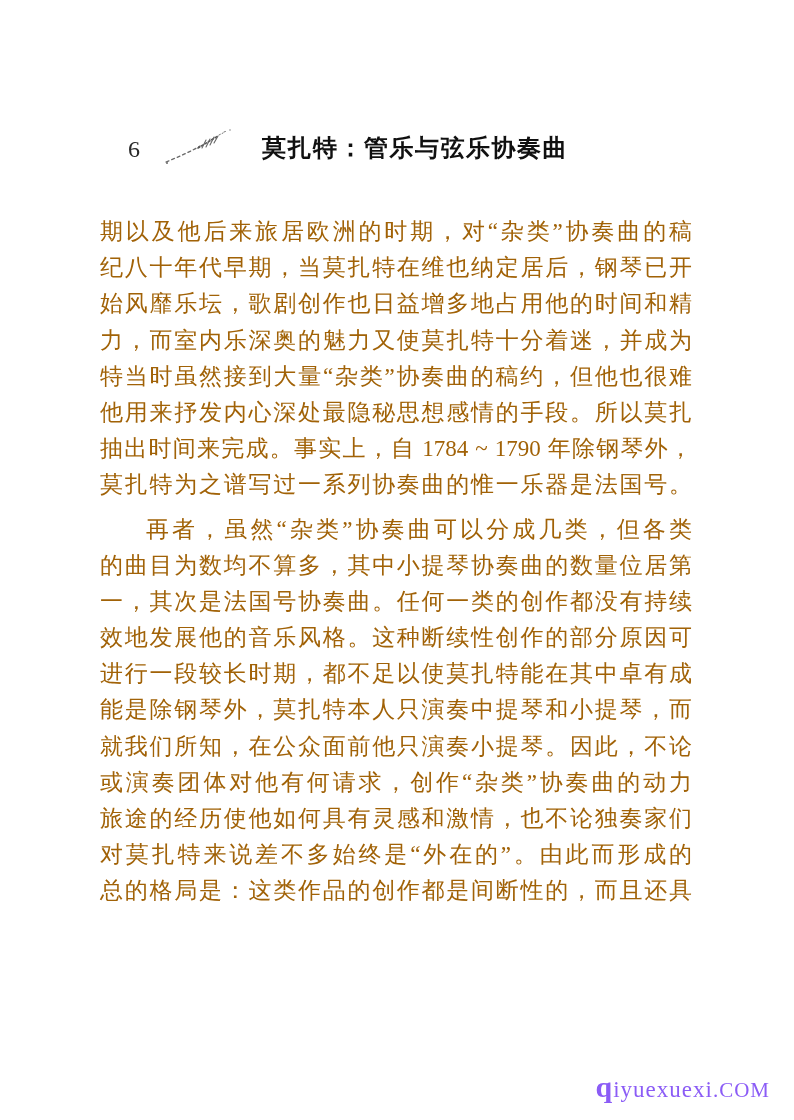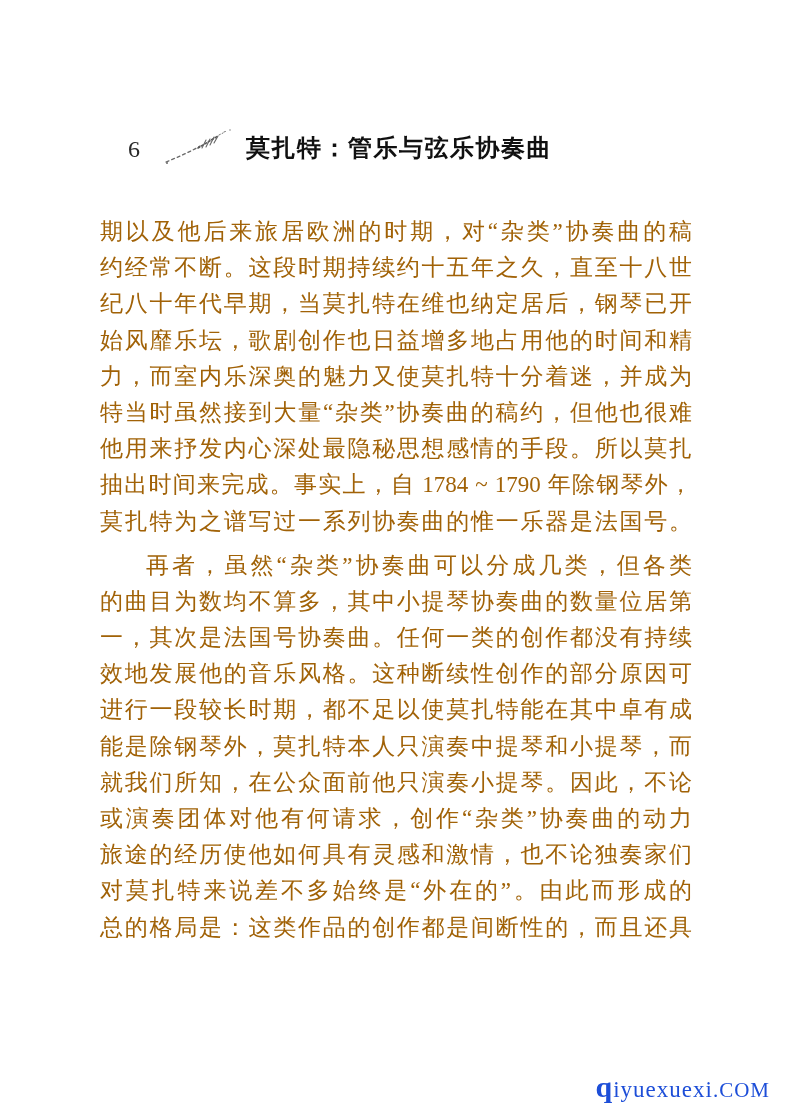--- a/index.html
+++ b/index.html
@@ -29,21 +29,21 @@
   }
   .sketch {
     position: absolute;
     left: 160px;
     top: 124px;
     width: 74px;
     height: 46px;
   }
   .running-title {
     position: absolute;
-    left: 246px;
+    left: 262px;
     top: 132px;
     margin: 0;
     font-size: 24px;
     font-weight: bold;
     letter-spacing: 1.5px;
     color: #101010;
     font-family: "Liberation Serif", "DejaVu Serif", serif;
     white-space: nowrap;
   }
 
@@ -104,21 +104,20 @@
     <path d="M59 11 L 63 9 M64 8 L 67 7" stroke="#777777" stroke-width="1" fill="none" stroke-dasharray="1.5,2" stroke-linecap="round"></path>
     <circle cx="7" cy="39" r="1" fill="#666666"></circle>
     <circle cx="70" cy="6" r="0.8" fill="#888888"></circle>
   </svg>
 
   <h1 class="running-title">莫扎特：管乐与弦乐协奏曲</h1>
 
   <main class="body-block">
     <p class="para">
       <span class="line">期以及他后来旅居欧洲的时期，对“杂类”协奏曲的稿</span>
-      <span class="line">约经常不断。这段时期持续约十五年之久，直至十八世</span>
       <span class="line">纪八十年代早期，当莫扎特在维也纳定居后，钢琴已开</span>
       <span class="line">始风靡乐坛，歌剧创作也日益增多地占用他的时间和精</span>
       <span class="line">力，而室内乐深奥的魅力又使莫扎特十分着迷，并成为</span>
       <span class="line">特当时虽然接到大量“杂类”协奏曲的稿约，但他也很难</span>
       <span class="line">他用来抒发内心深处最隐秘思想感情的手段。所以莫扎</span>
       <span class="line">抽出时间来完成。事实上，自 1784 ~ 1790 年除钢琴外，</span>
       <span class="line">莫扎特为之谱写过一系列协奏曲的惟一乐器是法国号。</span>
     </p>
     <p class="para">
       <span class="line indent">再者，虽然“杂类”协奏曲可以分成几类，但各类</span>
@@ -128,17 +127,17 @@
       <span class="line">进行一段较长时期，都不足以使莫扎特能在其中卓有成</span>
       <span class="line">能是除钢琴外，莫扎特本人只演奏中提琴和小提琴，而</span>
       <span class="line">就我们所知，在公众面前他只演奏小提琴。因此，不论</span>
       <span class="line">或演奏团体对他有何请求，创作“杂类”协奏曲的动力</span>
       <span class="line">旅途的经历使他如何具有灵感和激情，也不论独奏家们</span>
       <span class="line">对莫扎特来说差不多始终是“外在的”。由此而形成的</span>
       <span class="line">总的格局是：这类作品的创作都是间断性的，而且还具</span>
     </p>
   </main>
 
-  <div class="watermark" style="color: #1d4ed8;">
+  <div class="watermark" style="color: #8b5cf6;">
     <span class="wm-q">q</span><span class="wm-mid">iyuexuexi</span><span class="wm-suffix">.COM</span>
   </div>
 
 </div>
 
 </body></html>

